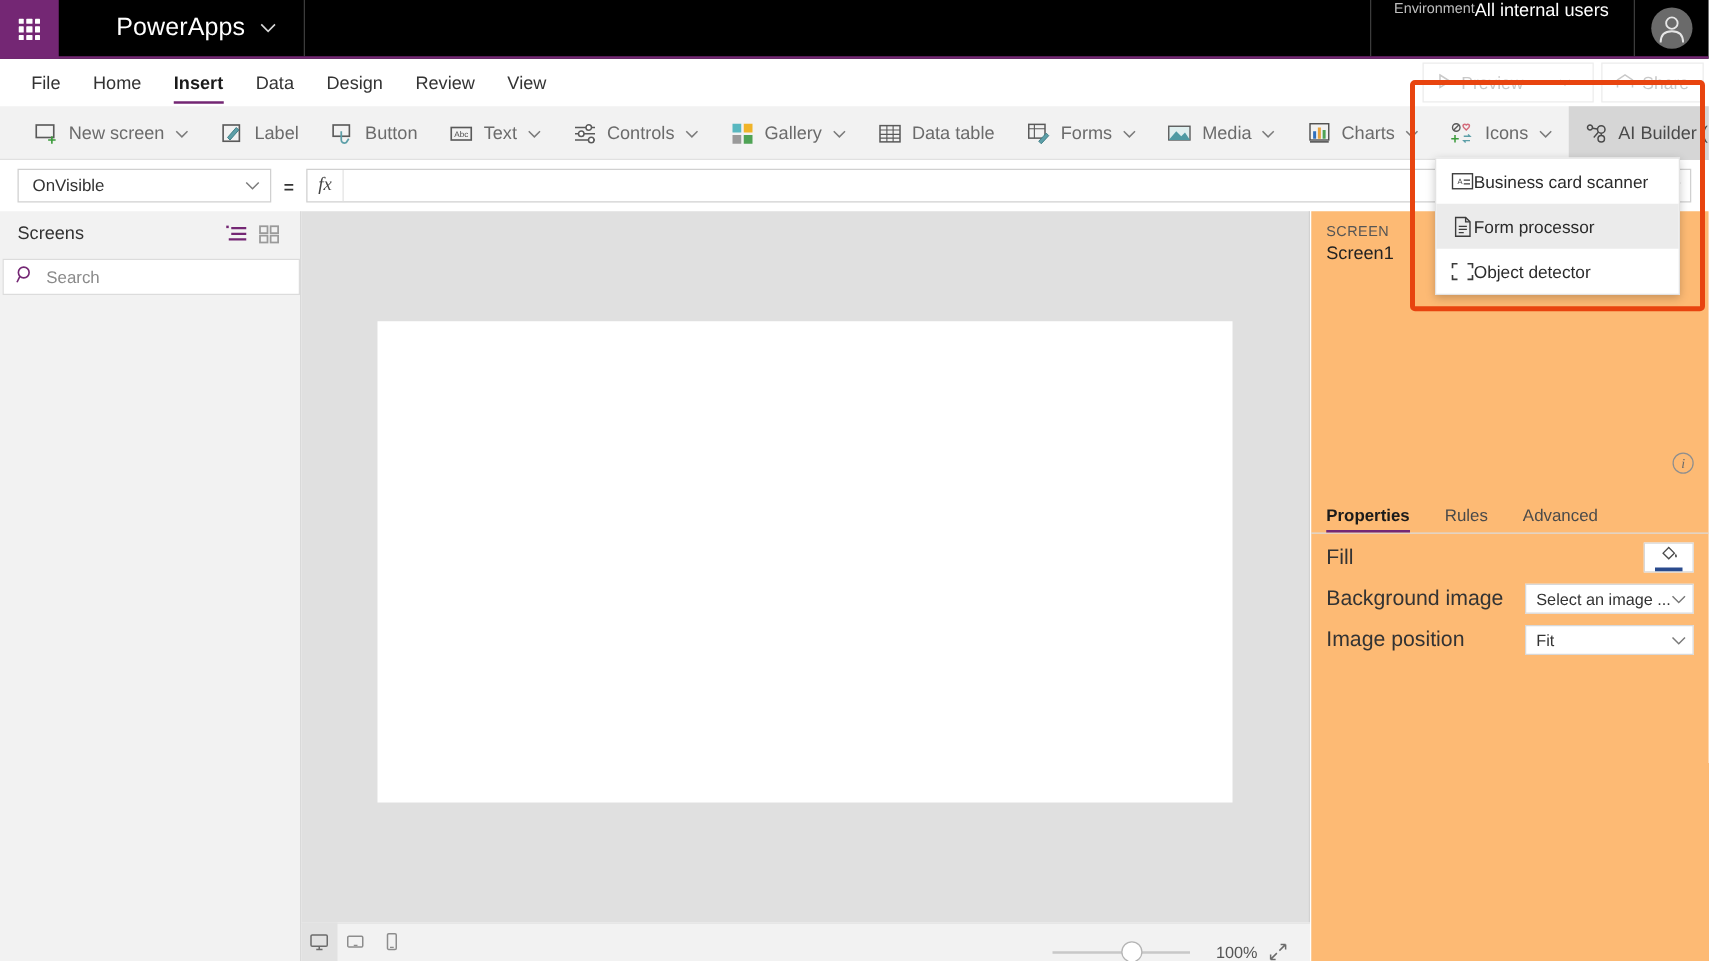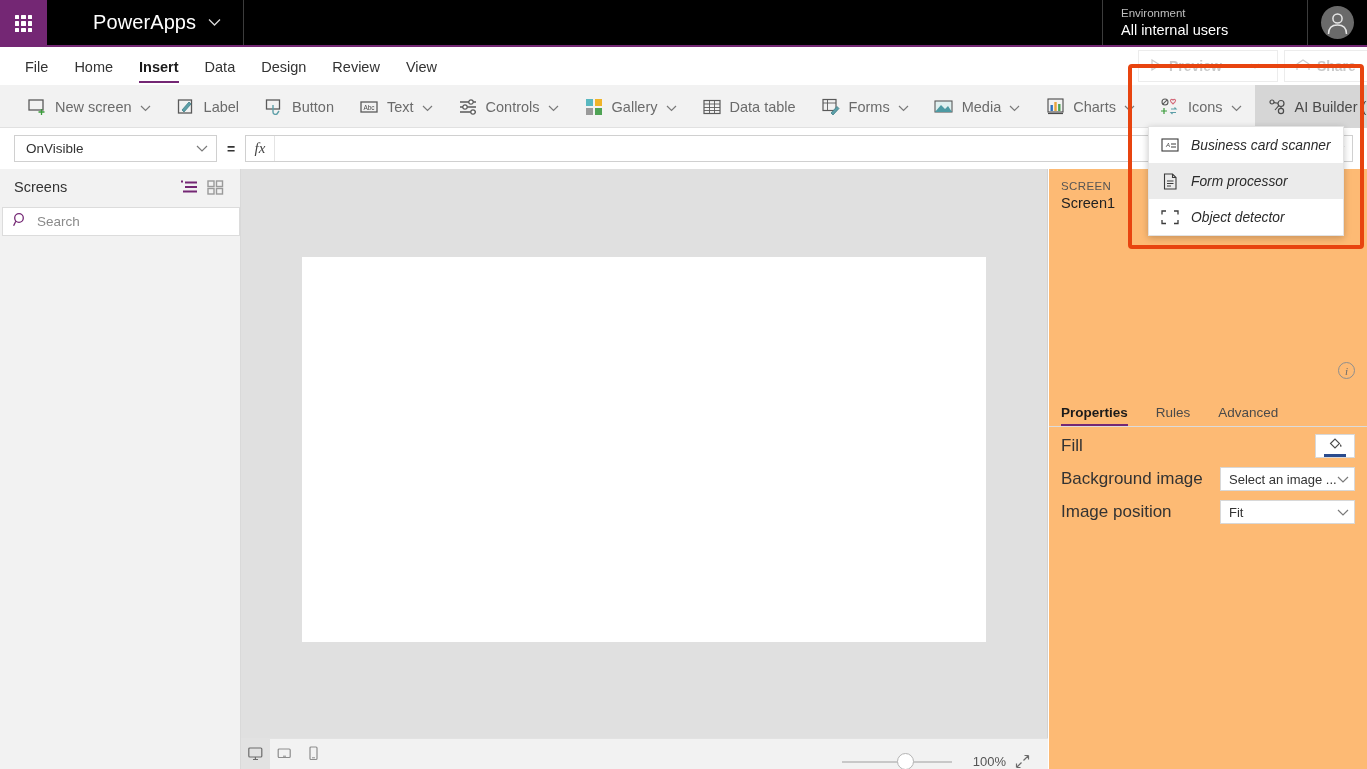--- a/index.html
+++ b/index.html
@@ -34,21 +34,21 @@
     padding: 0 22px 0 20px;
     border-right: 1px solid #3c3c3c;
     cursor: pointer;
     margin-left: 26px;
   }
   .brand-name { color: #ffffff; font-size: 20px; letter-spacing: .1px; }
   .chev { display: inline-block; color: #d8d8d8; }
   .chev svg { display: block; }
   .topbar-spacer { flex: 1 1 auto; }
   .env-block {
-    display: flex; flex-direction: column; justify-content: center;
+    display: flex; flex-direction: row; justify-content: center;
     padding: 0 20px 0 18px; min-width: 205px;
     border-left: 1px solid #3c3c3c;
     cursor: pointer;
   }
   .env-label { color: #bfbfbf; font-size: 11.5px; line-height: 15px; }
   .env-value { color: #ffffff; font-size: 14.5px; line-height: 19px; }
   .avatar-wrap {
     width: 60px; display: flex; align-items: center; justify-content: center;
     border-left: 1px solid #3c3c3c; cursor: pointer;
   }
@@ -216,30 +216,30 @@
   }
 
   
   .ai-menu {
     position: absolute; left: 1148px; top: 126px; width: 196px;
     background: #ffffff; border: 1px solid #e3e3e3;
     box-shadow: 0 2px 7px rgba(0,0,0,.22);
     z-index: 40;
   }
   .ai-item {
-    display: flex; align-items: center; gap: 12px; height: 36px;
-    padding: 0 10px 0 12px; font-size: 13.8px; color: #2b2b2b; cursor: pointer; font-style: italic;
+    display: flex; align-items: center; gap: 0; height: 36px;
+    padding: 0 10px 0 12px; font-size: 13.8px; color: #2b2b2b; cursor: pointer;
   }
   .ai-item.hover { background: #ebebeb; }
   .ai-item .ic { width: 18px; height: 18px; display: flex; align-items: center; justify-content: center; }
 
   
   .cmdbar {
     position: absolute; top: 50px; left: 1138px; height: 32px;
-    display: flex; align-items: stretch; gap: 6px; z-index: 20; font-weight: bold;
+    display: flex; align-items: stretch; gap: 6px; z-index: 20;
   }
   .cmd-btn {
     background: #ffffff; border: 1px solid #ececec;
     display: flex; align-items: center; gap: 7px; padding: 0 11px;
     font-size: 14px; color: #c9c9c9; cursor: pointer;
   }
   .cmd-split { width: 1px; background: #e0e0e0; margin: 7px 0 7px 7px; }
   .cmd-caret { padding: 0 6px; display: flex; align-items: center; color: #c9c9c9; }
 
   

